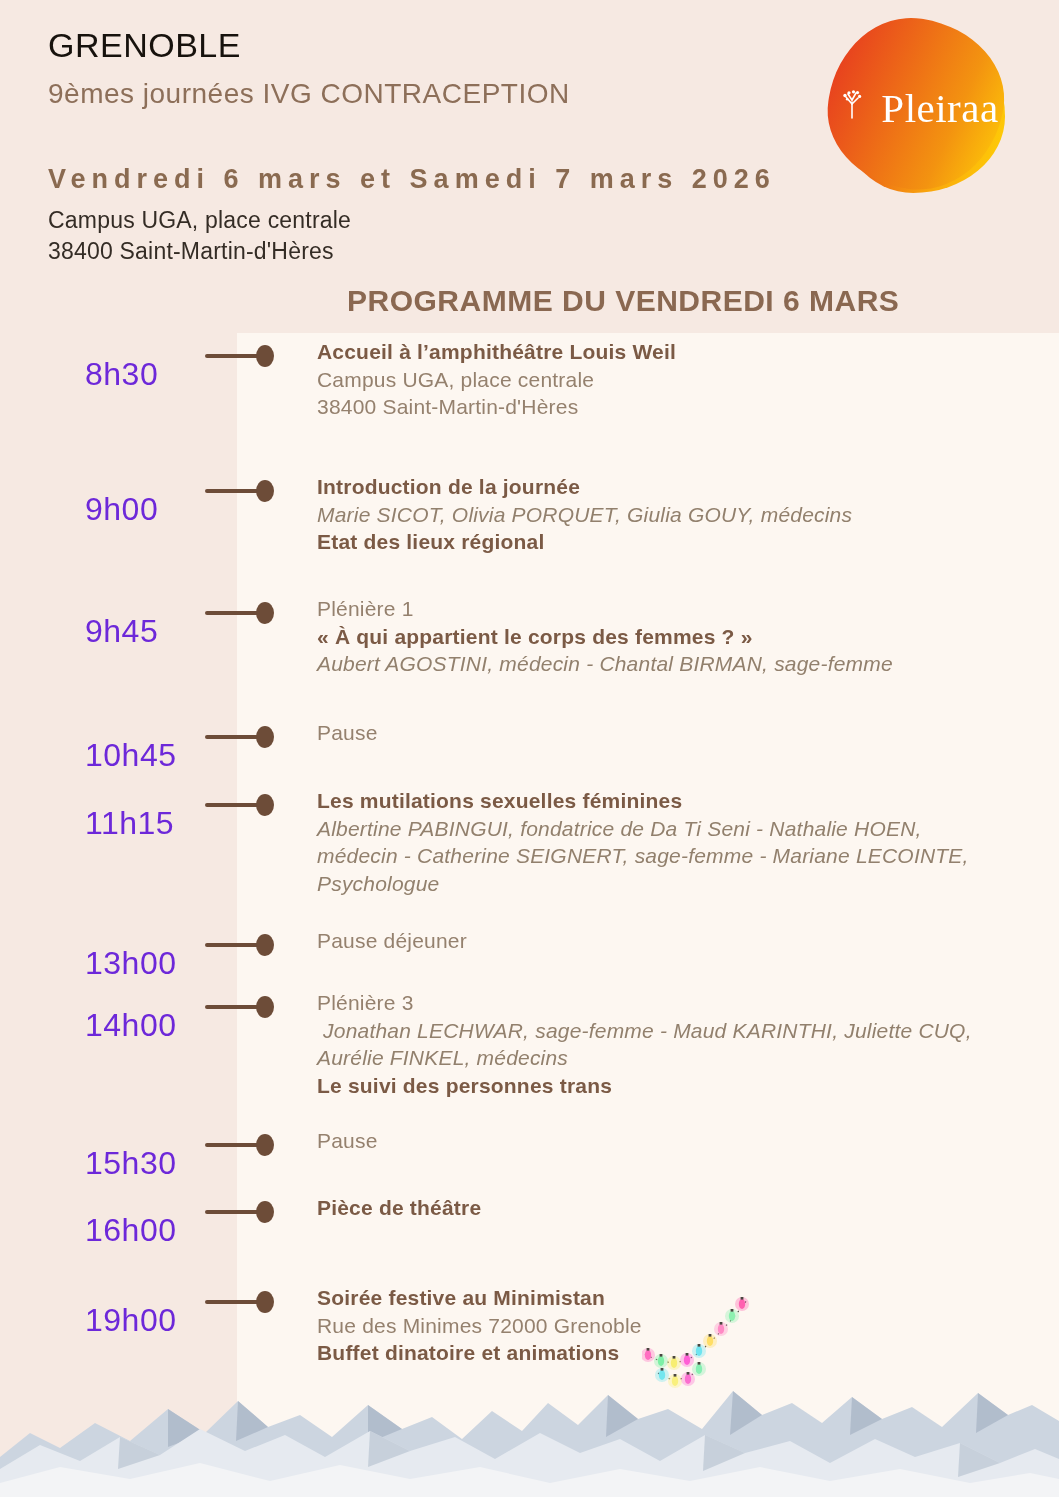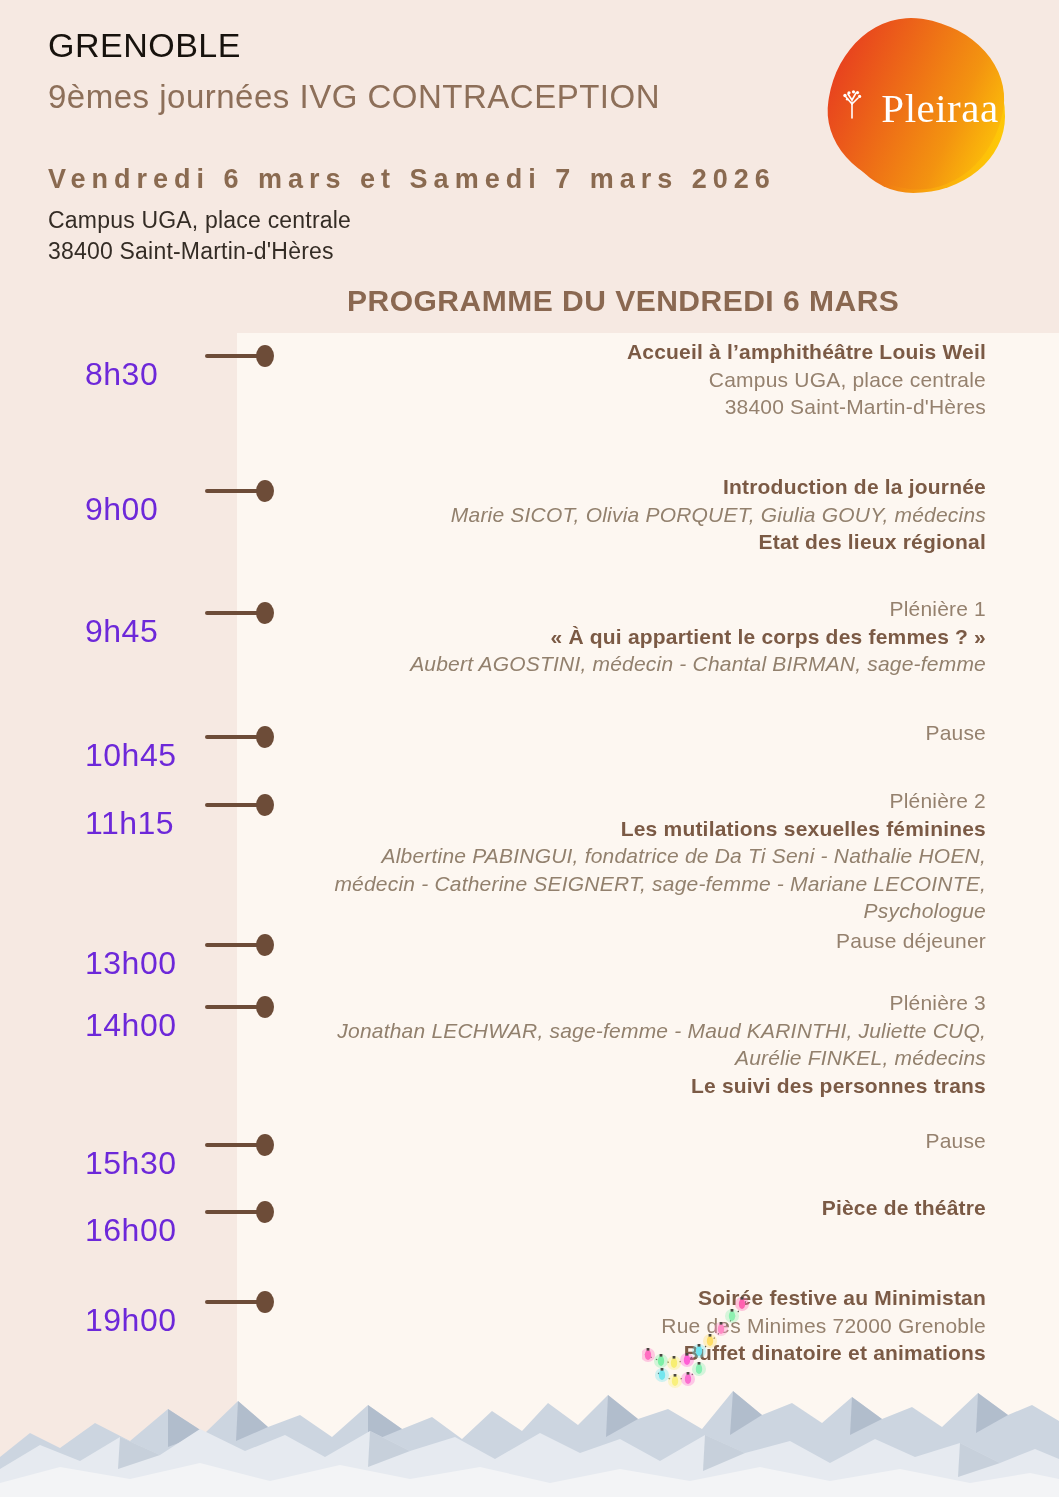--- a/index.html
+++ b/index.html
@@ -15,21 +15,21 @@
     position:absolute;left:237px;top:333px;right:0;bottom:0;
     background:#fdf7f1;
   }
   
   .city{
     position:absolute;left:48px;top:26px;
     font-size:34px;font-weight:500;color:#17120d;letter-spacing:.5px;
   }
   .event-title{
     position:absolute;left:48px;top:78px;
-    font-size:33px;font-weight:300;color:#8d6f59;letter-spacing:.5px;
+    font-size:28px;font-weight:300;color:#8d6f59;letter-spacing:.5px;
   }
   .event-dates{
     position:absolute;left:48px;top:164px;
     font-size:27px;font-weight:bold;color:#8a6a50;letter-spacing:6px;
   }
   .addr{
     position:absolute;left:48px;
     font-size:23px;color:#342c25;letter-spacing:.2px;
   }
   .addr1{top:207px;}
@@ -78,21 +78,21 @@
     font-size:32px;color:#6d28d9;letter-spacing:.5px;
   }
   .tl-line{
     position:absolute;left:205px;top:16px;width:58px;height:4px;
     background:#6d4c38;border-radius:2px;
   }
   .tl-dot{
     position:absolute;left:256px;top:7px;width:18px;height:22px;
     background:#6d4c38;border-radius:50%;
   }
-  .content{position:absolute;left:306px;top:0;width:680px;text-align:right;}
+  .content{position:absolute;left:317px;top:0;width:680px;}
   .cline{
     font-size:21px;line-height:27.5px;color:#95816e;
     white-space:pre-wrap;letter-spacing:.2px;
   }
   .cline.bold{font-weight:bold;color:#7b5a45;}
   .cline.italic{font-style:italic;color:#92806d;}
   
   .lights{position:absolute;left:642px;top:1296px;width:114px;height:94px;}
   .mountains{position:absolute;left:0;bottom:0;width:1059px;height:112px;}
 </style>
@@ -173,21 +173,20 @@
     <div class="content">
           <div class="cline regular">Pause</div>
         </div>
   </div>
 
   <div class="item">
     <div class="time">11h15</div>
     <div class="tl-line"></div>
     <div class="tl-dot"></div>
     <div class="content">
-          <div class="cline regular">Plénière 2</div>
           <div class="cline bold">Les mutilations sexuelles féminines</div>
           <div class="cline italic">Albertine PABINGUI, fondatrice de Da Ti Seni - Nathalie HOEN, médecin - Catherine SEIGNERT, sage-femme - Mariane LECOINTE, Psychologue</div>
         </div>
   </div>
 
   <div class="item">
     <div class="time">13h00</div>
     <div class="tl-line"></div>
     <div class="tl-dot"></div>
     <div class="content">

